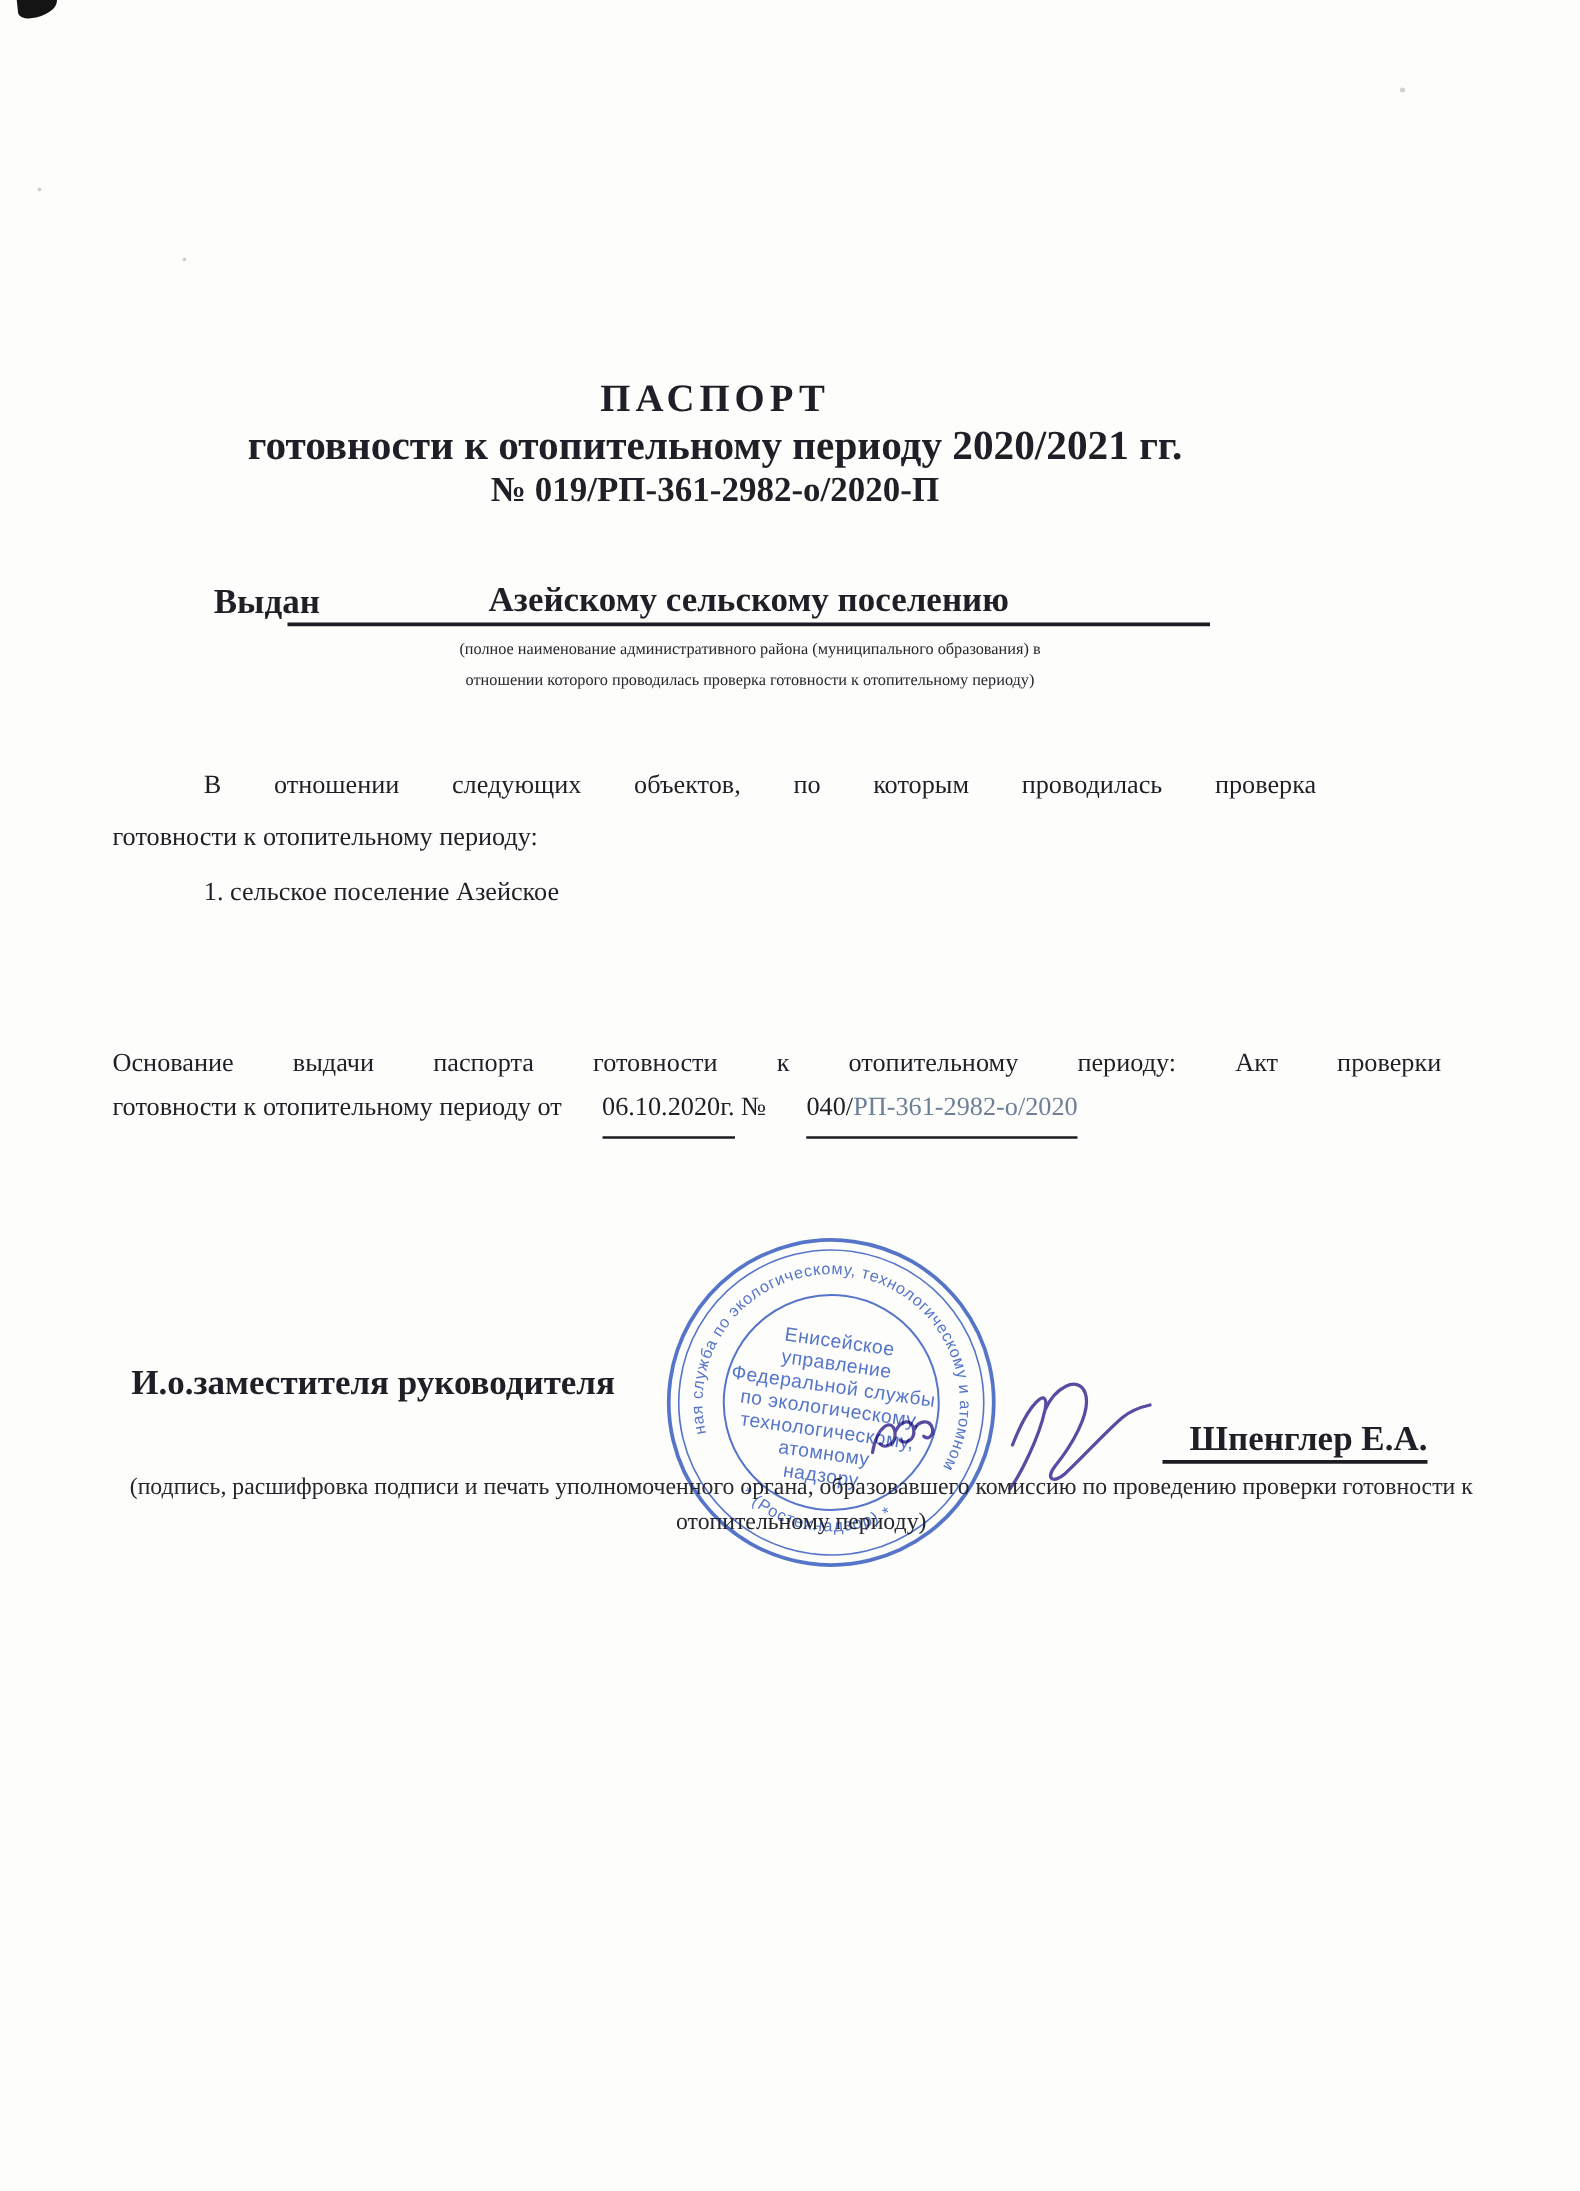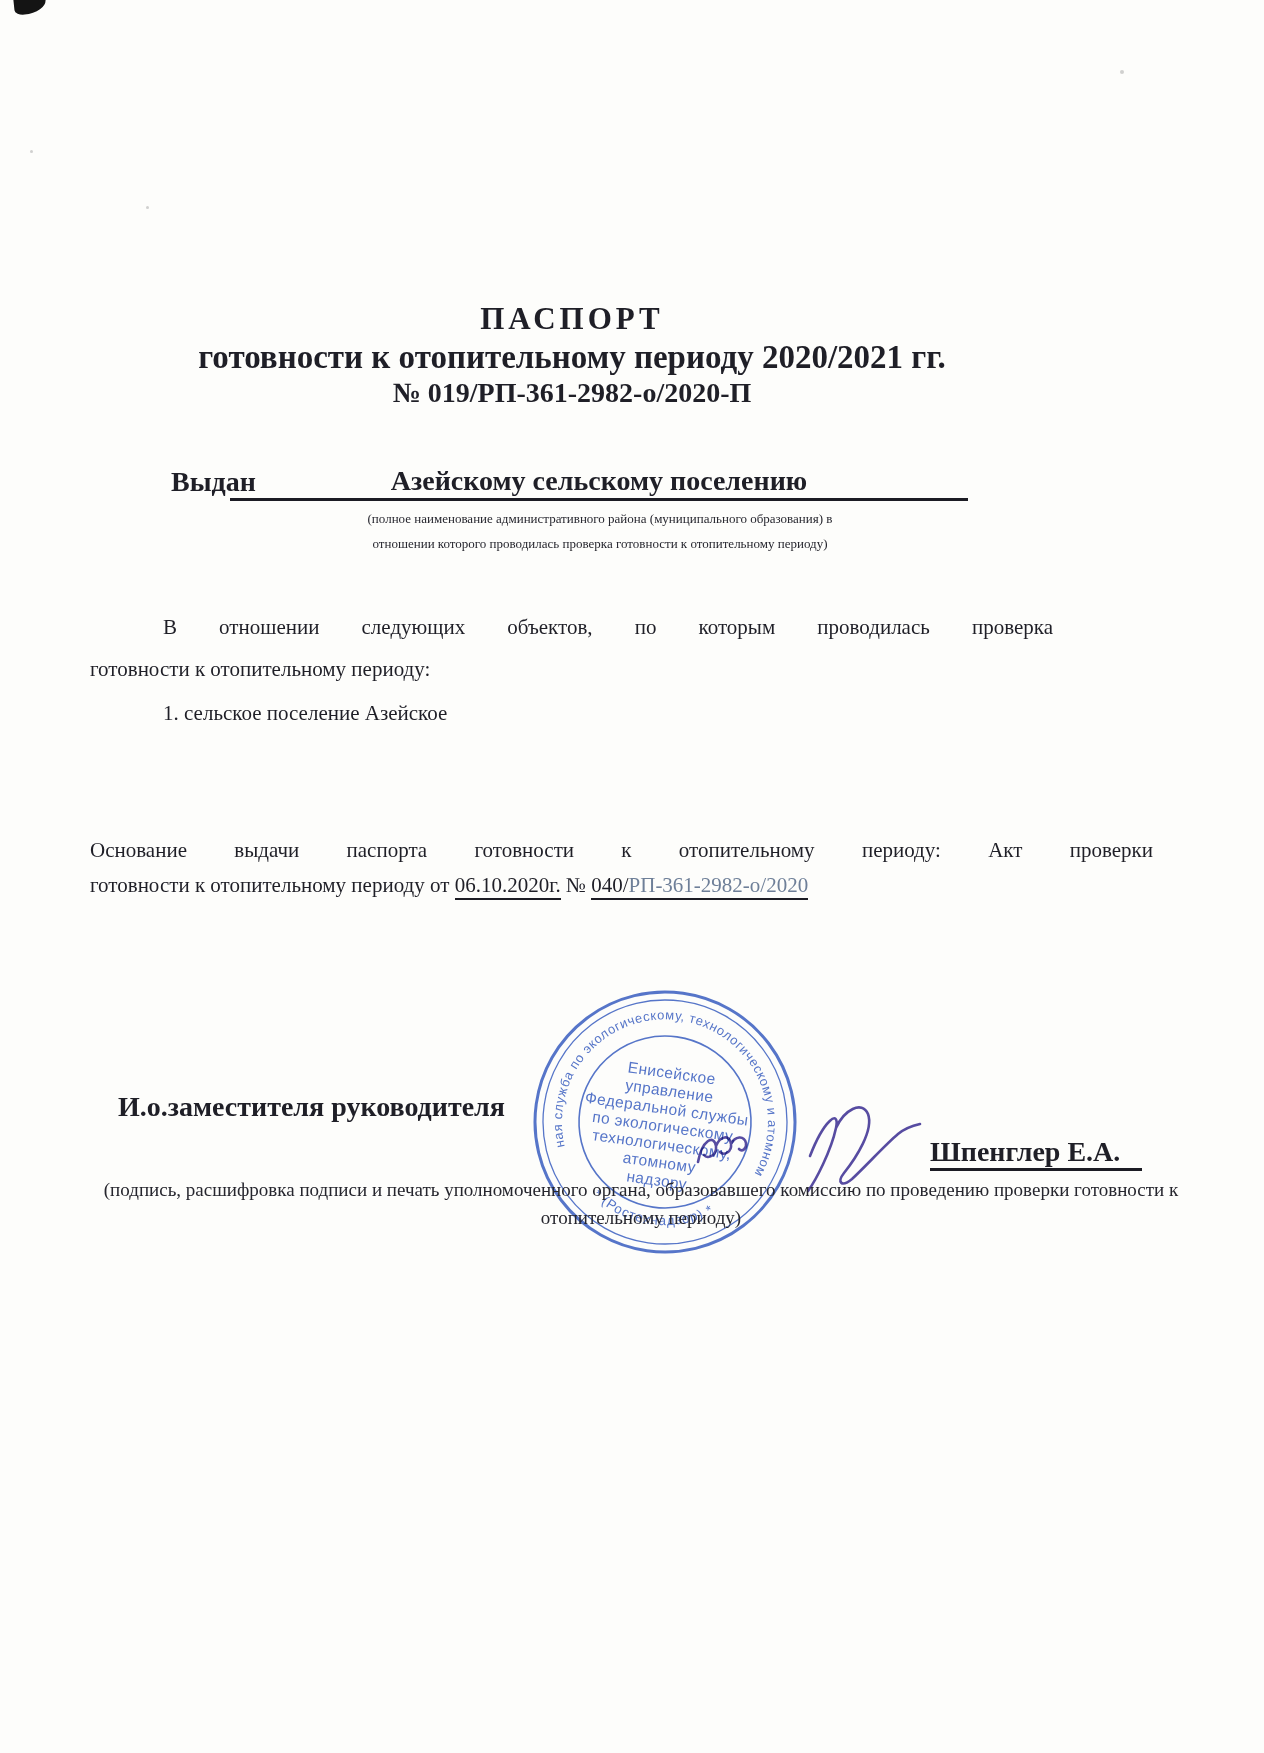--- a/index.html
+++ b/index.html
@@ -66,36 +66,36 @@
   
   .para-line{
     position:absolute;font-size:21px;line-height:38px;white-space:normal;
   }
   .justify-full{text-align:justify;text-align-last:justify;}
   .p1l1{left:90px;top:608px;width:963px;padding-left:73px;}
   .p1l2{left:90px;top:650px;width:963px;}
   .object-item{left:163px;top:694px;}
   .b1l1{left:90px;top:831px;width:1063px;}
   .b1l2{left:90px;top:866px;width:1100px;white-space:nowrap;}
-  .u{border-bottom:2.5px solid var(--color-underline);padding-bottom:1px;}
+  .u{border-bottom:2.5px solid var(--color-underline);padding-bottom:12px;margin-left:27px;}
   .faded{color:var(--color-faded-number);}
   
   .sig-position-1{
-    position:absolute;left:118px;top:1089px;
+    position:absolute;left:105px;top:1089px;
     font-size:28px;font-weight:bold;line-height:36px;white-space:nowrap;
   }
   .sig-position-2{
     position:absolute;left:105px;top:1134px;width:812px;height:37px;
     border-bottom:3px solid var(--color-underline);
     font-size:28px;font-weight:bold;line-height:35px;white-space:nowrap;
   }
   .sig-name{
     position:absolute;left:930px;top:1134px;width:212px;height:37px;
     border-bottom:3px solid var(--color-underline);
-    text-align:left;font-size:28px;font-weight:bold;line-height:35px;white-space:nowrap;
+    text-align:right;font-size:28px;font-weight:bold;line-height:35px;white-space:nowrap;
   }
   .sig-caption{
     position:absolute;left:16px;width:1250px;text-align:center;
     font-size:19px;line-height:25px;color:#26262e;
   }
   .sig-caption.c1{top:1177px;}
   .sig-caption.c2{top:1205px;}
   
   .stamp{
     position:absolute;left:531px;top:988px;width:268px;height:268px;

